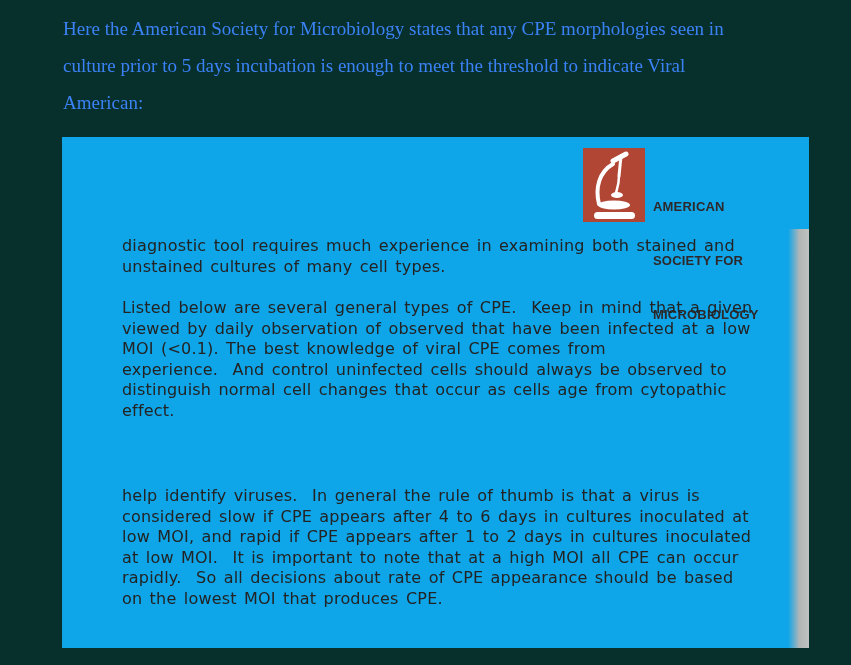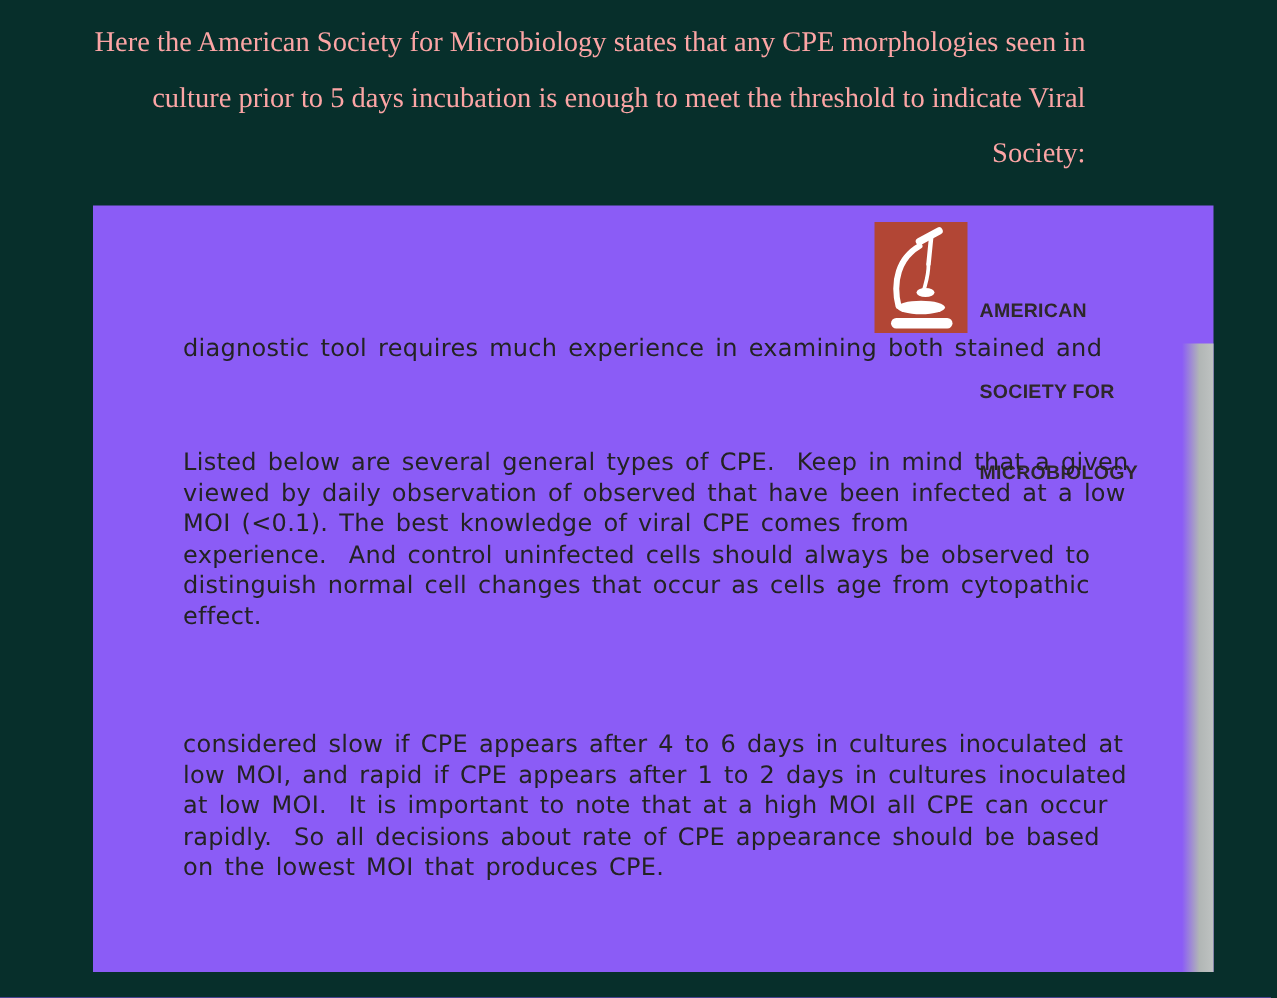--- a/index.html
+++ b/index.html
@@ -8,29 +8,28 @@
     background: #072f2b;
     position: relative;
     overflow: hidden;
     font-family: "Liberation Sans", sans-serif;
   }
   .intro {
     position: absolute;
     left: 63px; top: 10px;
     font-family: "Liberation Serif", serif;
     font-size: 19px;
-    color: #fca5a5;
-    text-align: right;
+    color: #3b82f6;
   }
   .h-line { height: 37px; line-height: 37px; white-space: pre; }
   .card {
     position: absolute;
     left: 62px; top: 137px;
     width: 747px; height: 511px;
-    background: #8b5cf6;
+    background: #0ea5e9;
   }
   .logo {
     position: absolute;
     left: 521px; top: 11px;
     display: flex; align-items: flex-start;
   }
   .logo-mark {
     width: 62px; height: 74px;
     background: #b24635;
     display: flex; align-items: center; justify-content: center;
@@ -47,40 +46,40 @@
   .para {
     position: absolute;
     left: 60px;
     font-family: "DejaVu Sans", sans-serif;
     font-size: 16px;
     line-height: 20.5px;
     color: #232323;
     letter-spacing: 0.2px;
     word-spacing: 2px;
   }
-  .p1 { top: 85px; }
+  .p1 { top: 99px; }
   .p2 { top: 161px; }
   .p3 { top: 349px; }
   .doc-line { white-space: pre; height: 20.5px; }
   .scan-shade {
     position: absolute;
     top: 92px; right: 0;
     width: 21px; height: 419px;
     background: linear-gradient(to right, rgba(177,182,181,0) 0%, #b1b6b5 55%, #bfc3c2 100%);
   }
 </style>
 </head>
 <body>
 
 <main>
 
   <section class="intro">
     <div class="h-line">Here the American Society for Microbiology states that any CPE morphologies seen in</div>
     <div class="h-line">culture prior to 5 days incubation is enough to meet the threshold to indicate Viral</div>
-    <div class="h-line">Society:</div>
+    <div class="h-line">American:</div>
   </section>
 
   <figure class="card" style="margin:0;">
 
     <div class="logo">
       <div class="logo-mark">
         <svg width="62" height="74" viewBox="0 0 62 74" xmlns="http://www.w3.org/2000/svg">
           <g stroke="#ffffff" fill="none" stroke-linecap="round">
             <path d="M30 13 L43 6" stroke-width="5"></path>
             <path d="M38 8 L36 28" stroke-width="3"></path>
@@ -96,32 +95,34 @@
       </div>
       <div class="logo-text">
         <div>AMERICAN</div>
         <div>SOCIETY FOR</div>
         <div>MICROBIOLOGY</div>
       </div>
     </div>
 
     <div class="para p1">
       <div class="doc-line">diagnostic tool requires much experience in examining both stained and</div>
+      <div class="doc-line">unstained cultures of many cell types.</div>
     </div>
 
     <div class="para p2">
       <div class="doc-line">Listed below are several general types of CPE.  Keep in mind that a given</div>
       <div class="doc-line">viewed by daily observation of observed that have been infected at a low</div>
       <div class="doc-line">MOI (&lt;0.1). The best knowledge of viral CPE comes from</div>
       <div class="doc-line">experience.  And control uninfected cells should always be observed to</div>
       <div class="doc-line">distinguish normal cell changes that occur as cells age from cytopathic</div>
       <div class="doc-line">effect.</div>
     </div>
 
     <div class="para p3">
+      <div class="doc-line">help identify viruses.  In general the rule of thumb is that a virus is</div>
       <div class="doc-line">considered slow if CPE appears after 4 to 6 days in cultures inoculated at</div>
       <div class="doc-line">low MOI, and rapid if CPE appears after 1 to 2 days in cultures inoculated</div>
       <div class="doc-line">at low MOI.  It is important to note that at a high MOI all CPE can occur</div>
       <div class="doc-line">rapidly.  So all decisions about rate of CPE appearance should be based</div>
       <div class="doc-line">on the lowest MOI that produces CPE.</div>
     </div>
 
     <div class="scan-shade"></div>
 
   </figure>

